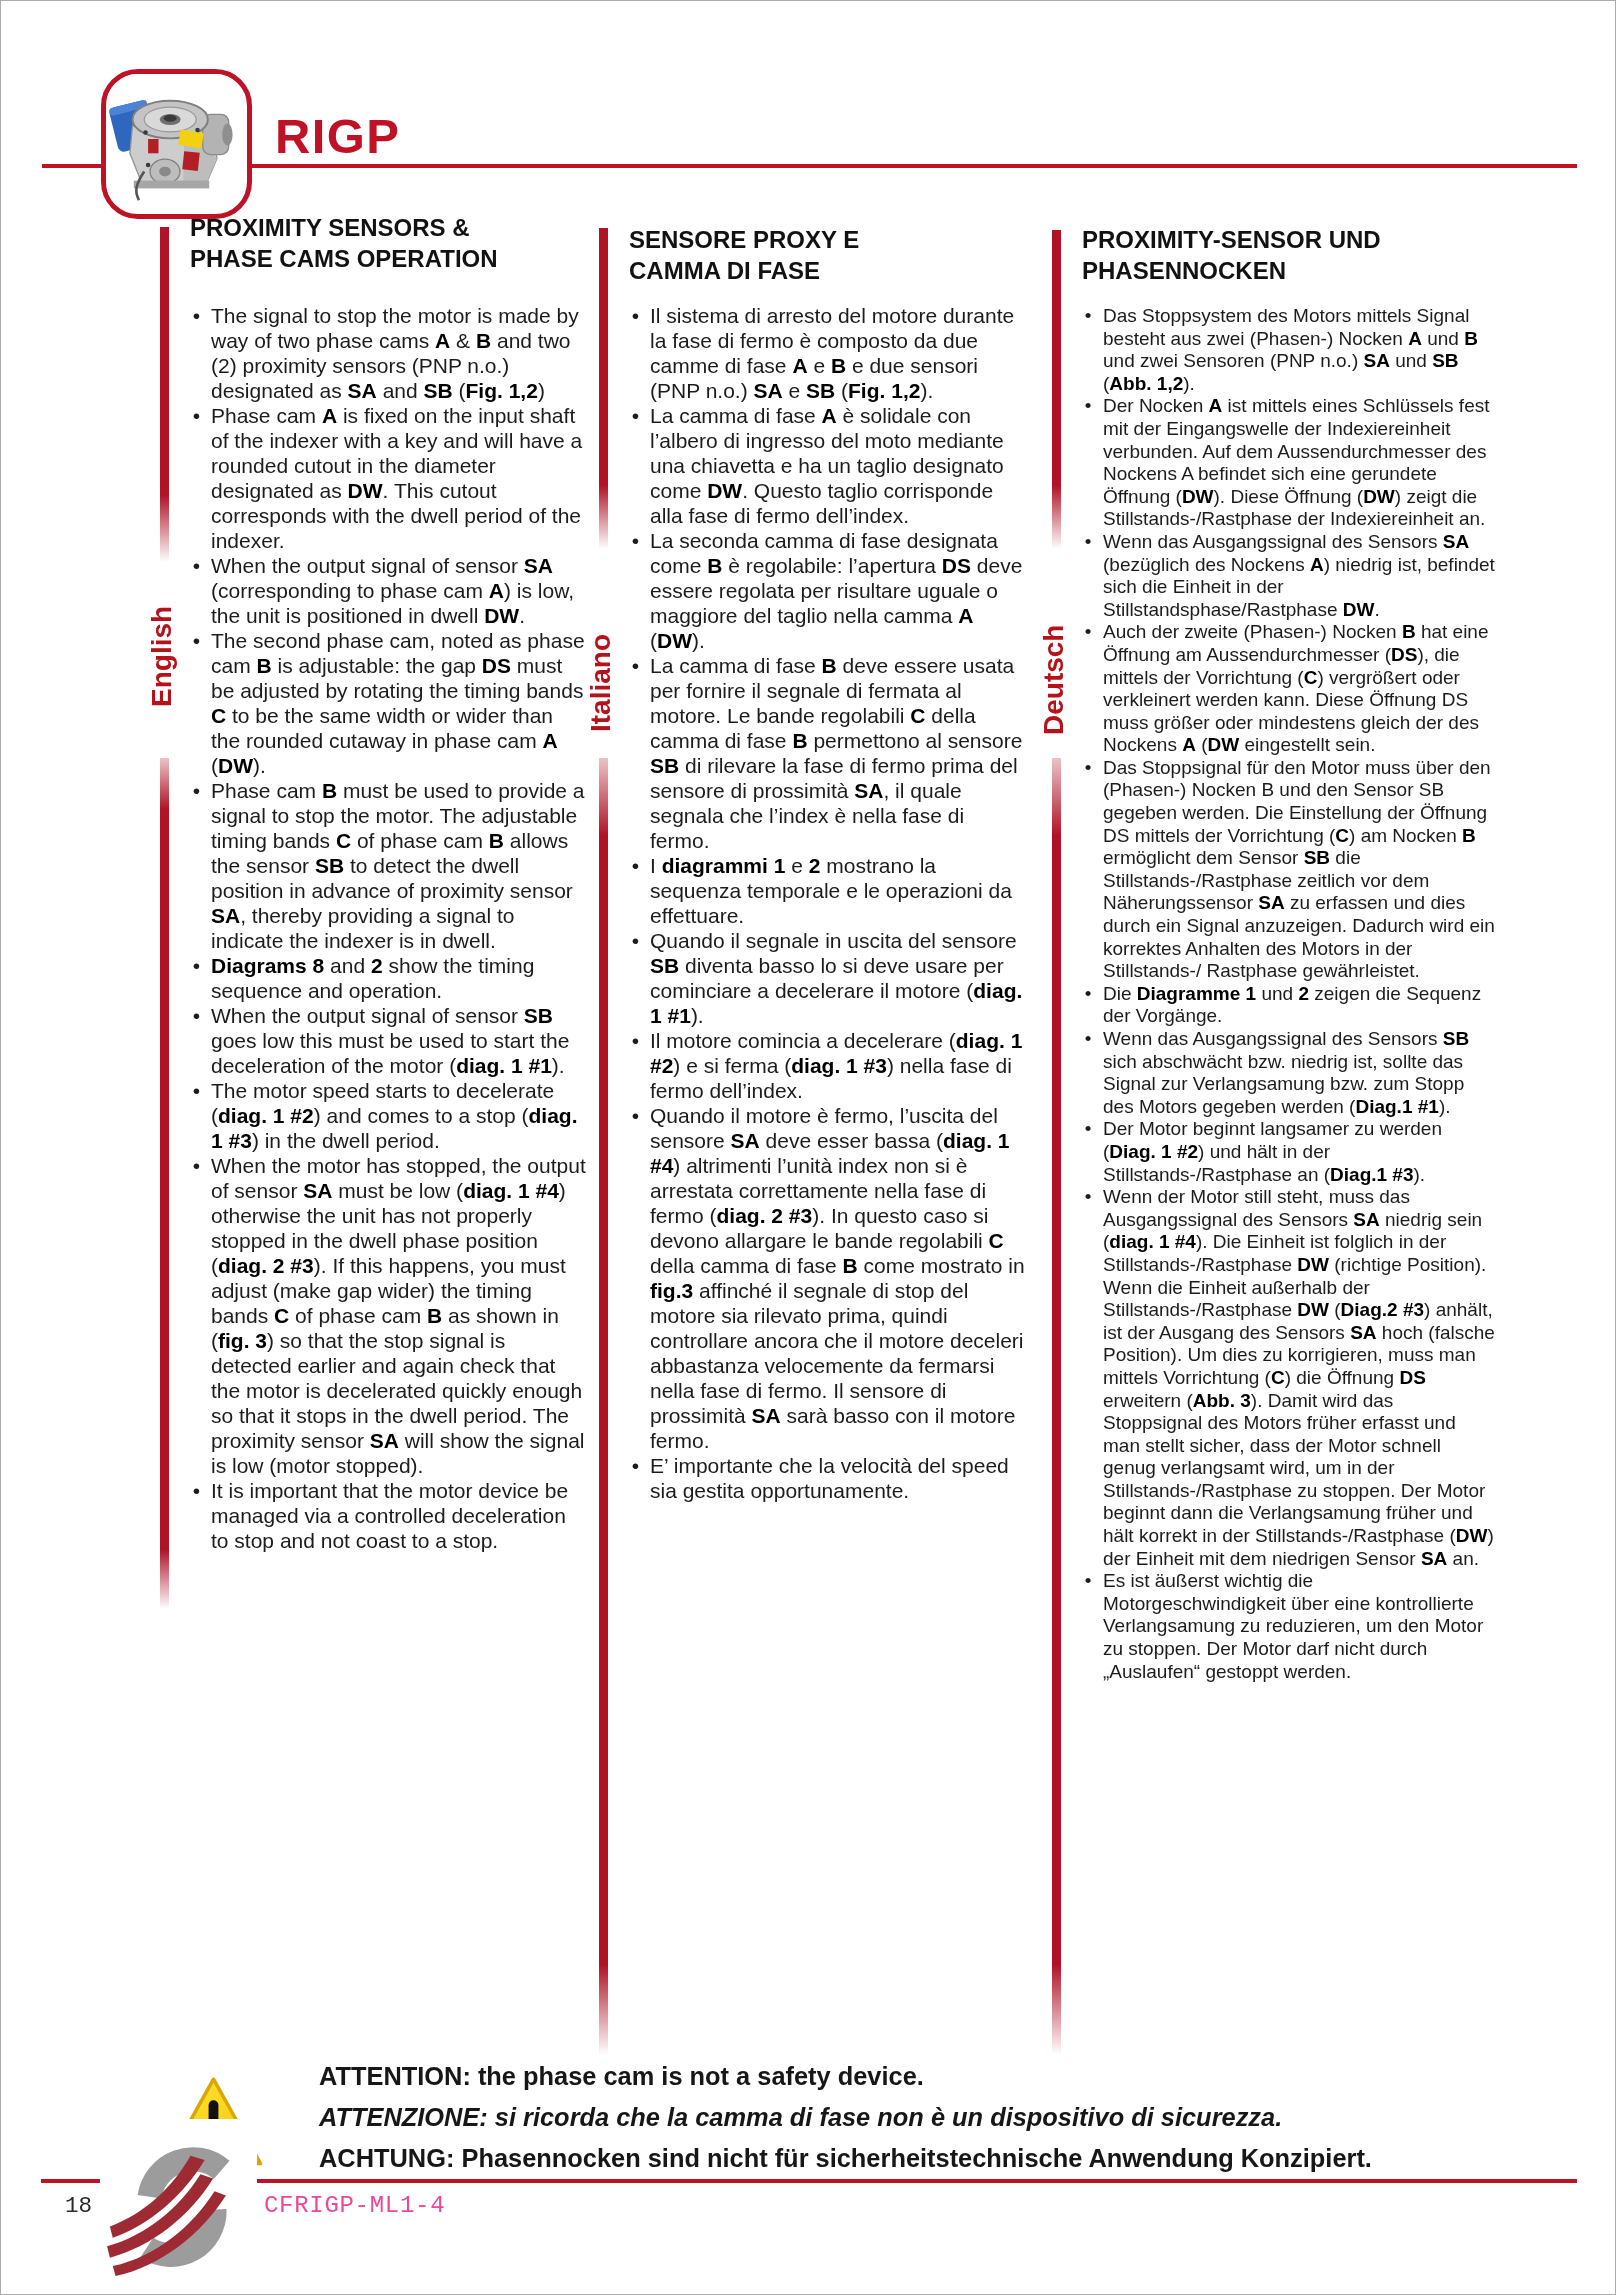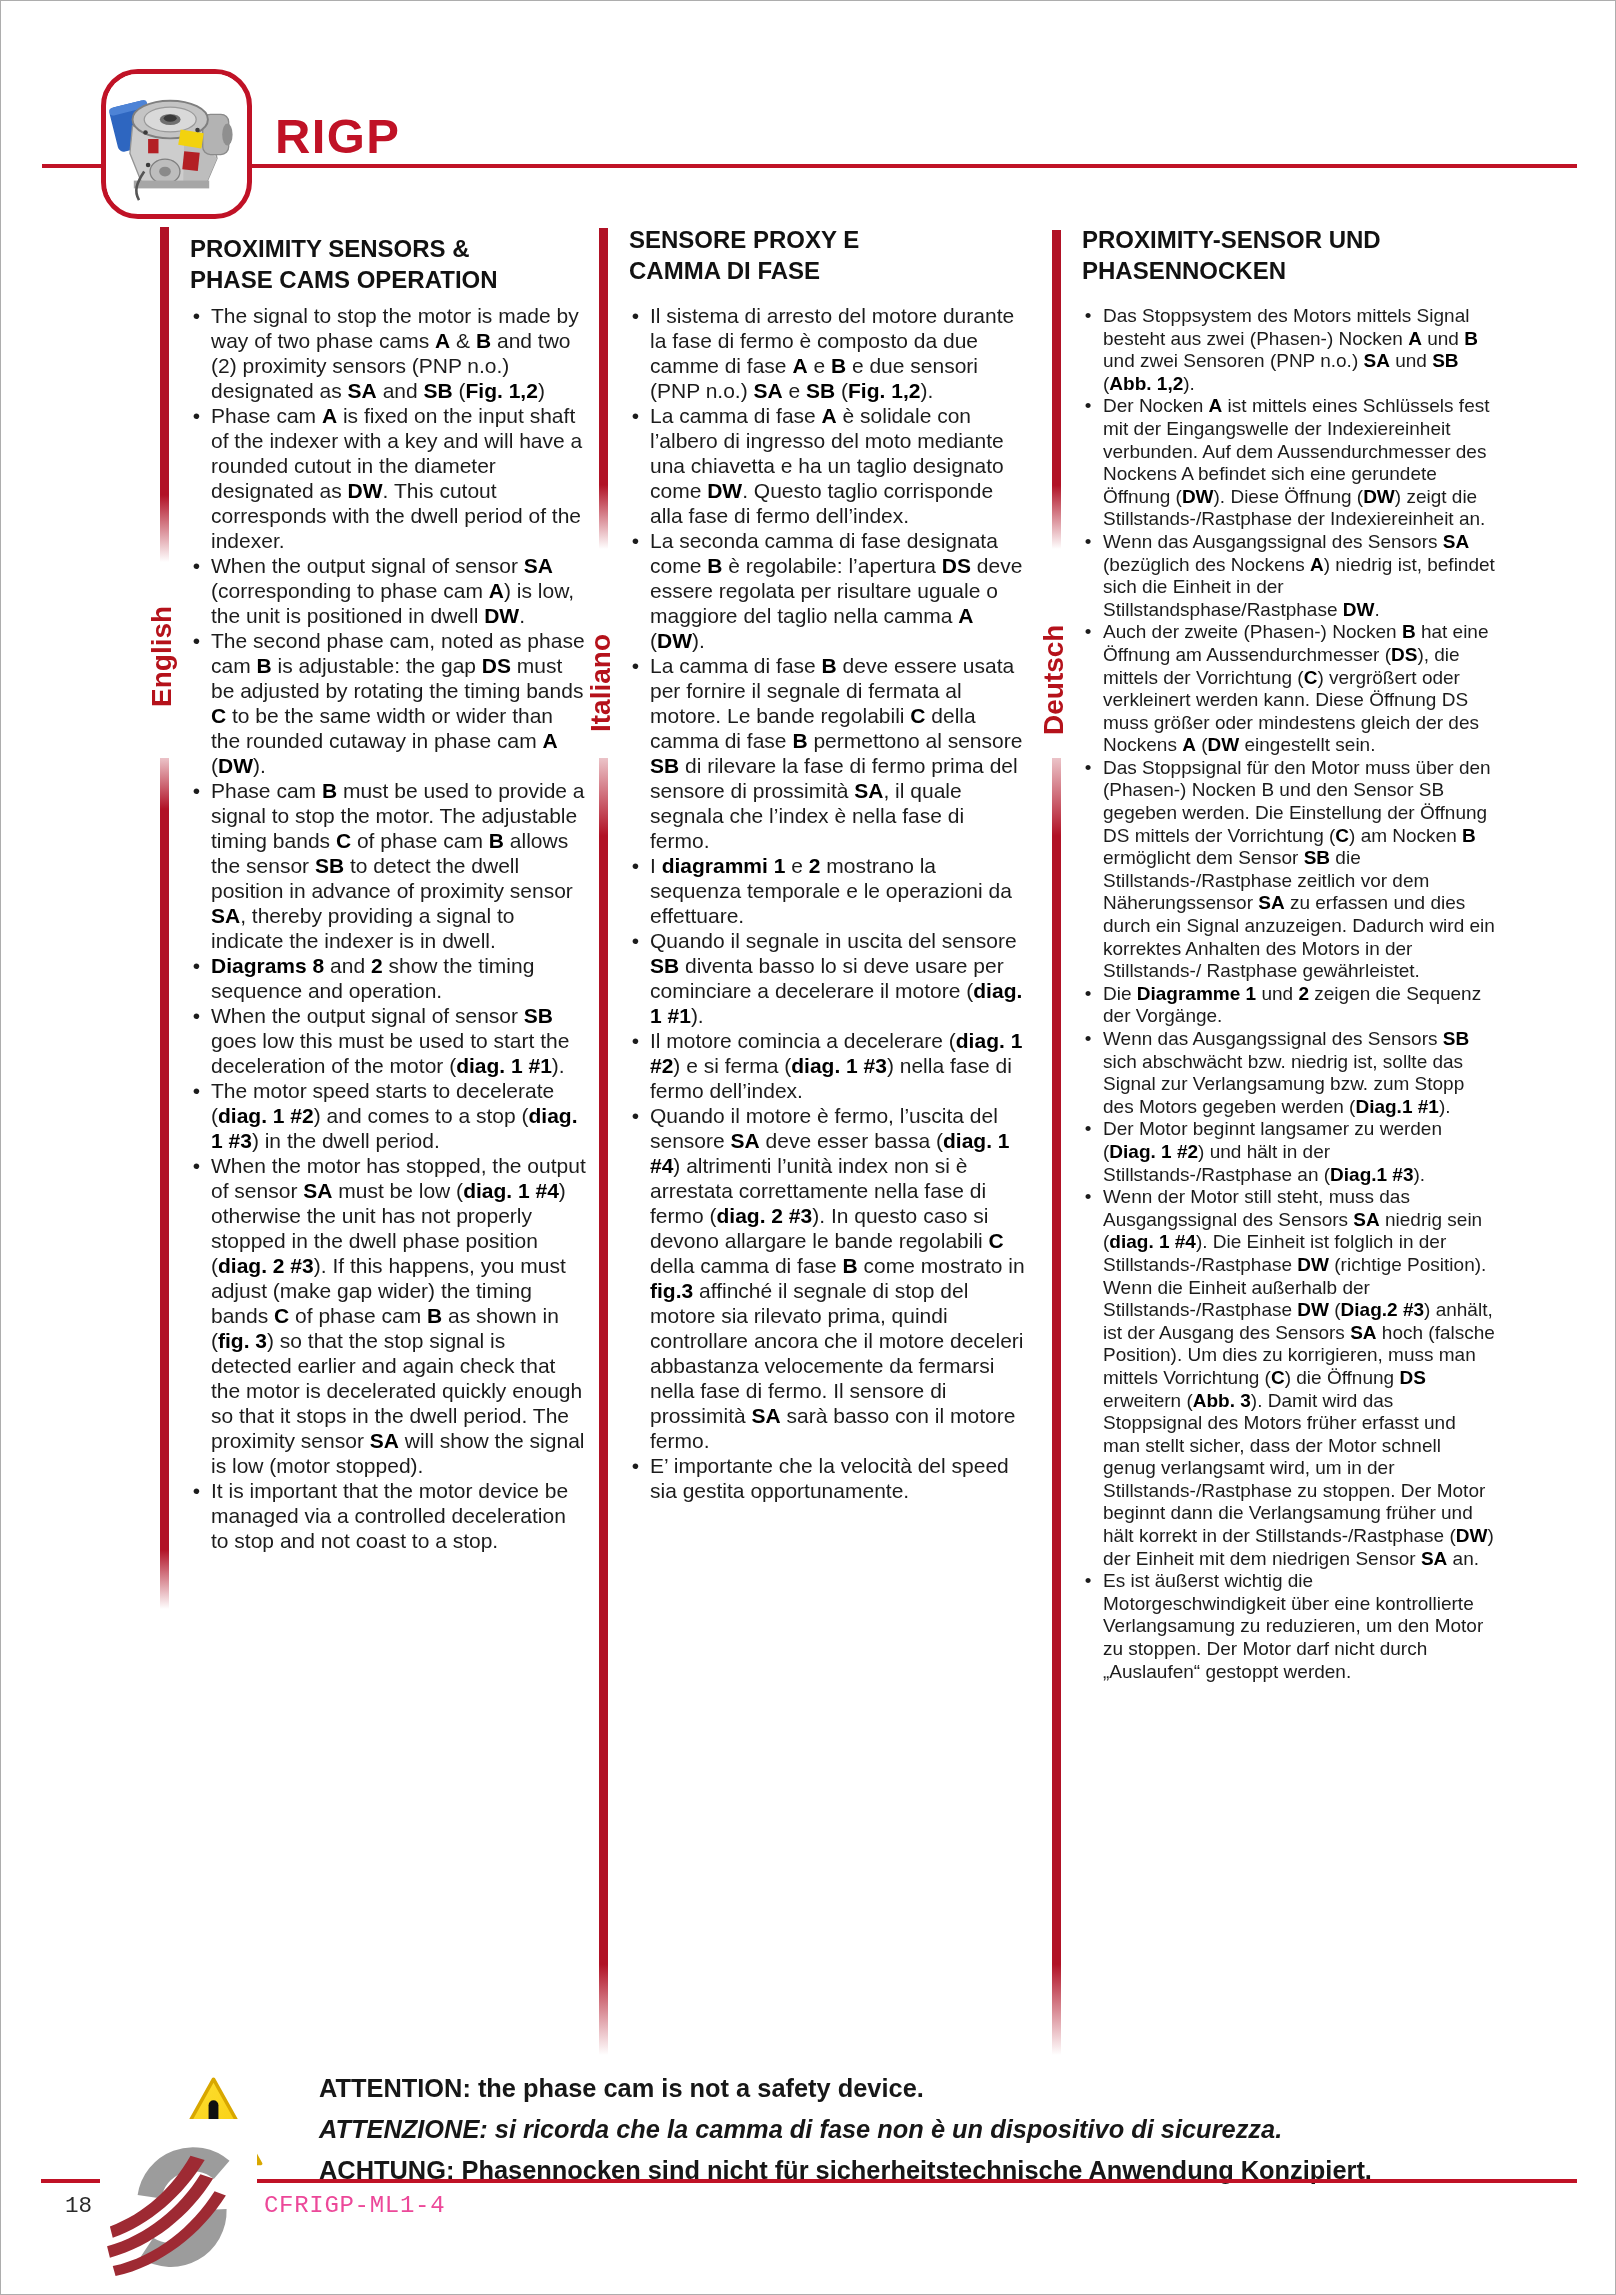--- a/index.html
+++ b/index.html
@@ -28,21 +28,21 @@
     transform:rotate(-90deg);transform-origin:0 0;line-height:32px;
   }
   .col-title{font-size:24px;font-weight:bold;line-height:31px;color:#121212;}
   ul.bullets{list-style:none;margin:0;padding:0;}
   ul.bullets li{position:relative;padding-left:21px;}
   ul.bullets li::before{content:"\2022";position:absolute;left:2.8px;}
   .body-lg{font-size:21px;line-height:25px;}
   .body-sm{font-size:19px;line-height:22.6px;}
   ul.bullets b{color:#000;}
   
-  .warning-line{font-size:25.4px;font-weight:bold;color:#171717;white-space:nowrap;margin-top:12px;}
+  .warning-line{font-size:25.4px;font-weight:bold;color:#171717;white-space:nowrap;}
   
   #footer-rule{left:40px;top:2178px;width:1536px;height:4.2px;background:#c01226;}
   .mono{font-family:"Liberation Mono",monospace;}
   #page-number{left:64px;top:2192px;font-size:22.6px;color:#2a2a2a;}
   #doc-code{left:263px;top:2191px;font-size:24px;color:#ec4899;letter-spacing:0.7px;}
 </style>
 </head>
 <body>
 
 <div class="page">
@@ -84,21 +84,21 @@
       <circle cx="64" cy="140" r="3.5" fill="#3a3a3a"></circle>
     </svg>
   </div>
 
   <div class="abs" id="brand-title">RIGP</div>
 
   <div>
     <div class="abs red-bar bar-top" style="left:159px;top:226px;height:335px;"></div>
     <div class="abs lang-label" style="left:145px;top:706px;">English</div>
     <div class="abs red-bar bar-bottom" style="left:159px;top:757px;height:851px;"></div>
-    <div class="abs col-title" style="left:189px;top:232px;width:395px;">
+    <div class="abs col-title" style="left:189px;top:211px;width:395px;">
       <div>PROXIMITY SENSORS &amp;</div>
       <div>PHASE CAMS OPERATION</div>
     </div>
     <ul class="abs bullets body-lg" style="left:189px;top:302px;width:397px;">
         <li>The signal to stop the motor is made by way of two phase cams <b>A</b> &amp; <b>B</b> and two (2) proximity sensors (PNP n.o.) designated as <b>SA</b> and <b>SB</b> (<b>Fig. 1,2</b>)</li>
         <li>Phase cam <b>A</b> is fixed on the input shaft of the indexer with a key and will have a rounded cutout in the diameter designated as <b>DW</b>. This cutout corresponds with the dwell period of the indexer.</li>
         <li>When the output signal of sensor <b>SA</b> (corresponding to phase cam <b>A</b>) is low, the unit is positioned in dwell <b>DW</b>.</li>
         <li>The second phase cam, noted as phase cam <b>B</b> is adjustable: the gap <b>DS</b> must be adjusted by rotating the timing bands <b>C</b> to be the same width or wider than the rounded cutaway in phase cam <b>A</b> (<b>DW</b>).</li>
         <li>Phase cam <b>B</b> must be used to provide a signal to stop the motor. The adjustable timing bands <b>C</b> of phase cam <b>B</b> allows the sensor <b>SB</b> to detect the dwell position in advance of proximity sensor <b>SA</b>, thereby providing a signal to indicate the indexer is in dwell.</li>
         <li><b>Diagrams 8</b> and <b>2</b> show the timing sequence and operation.</li>

